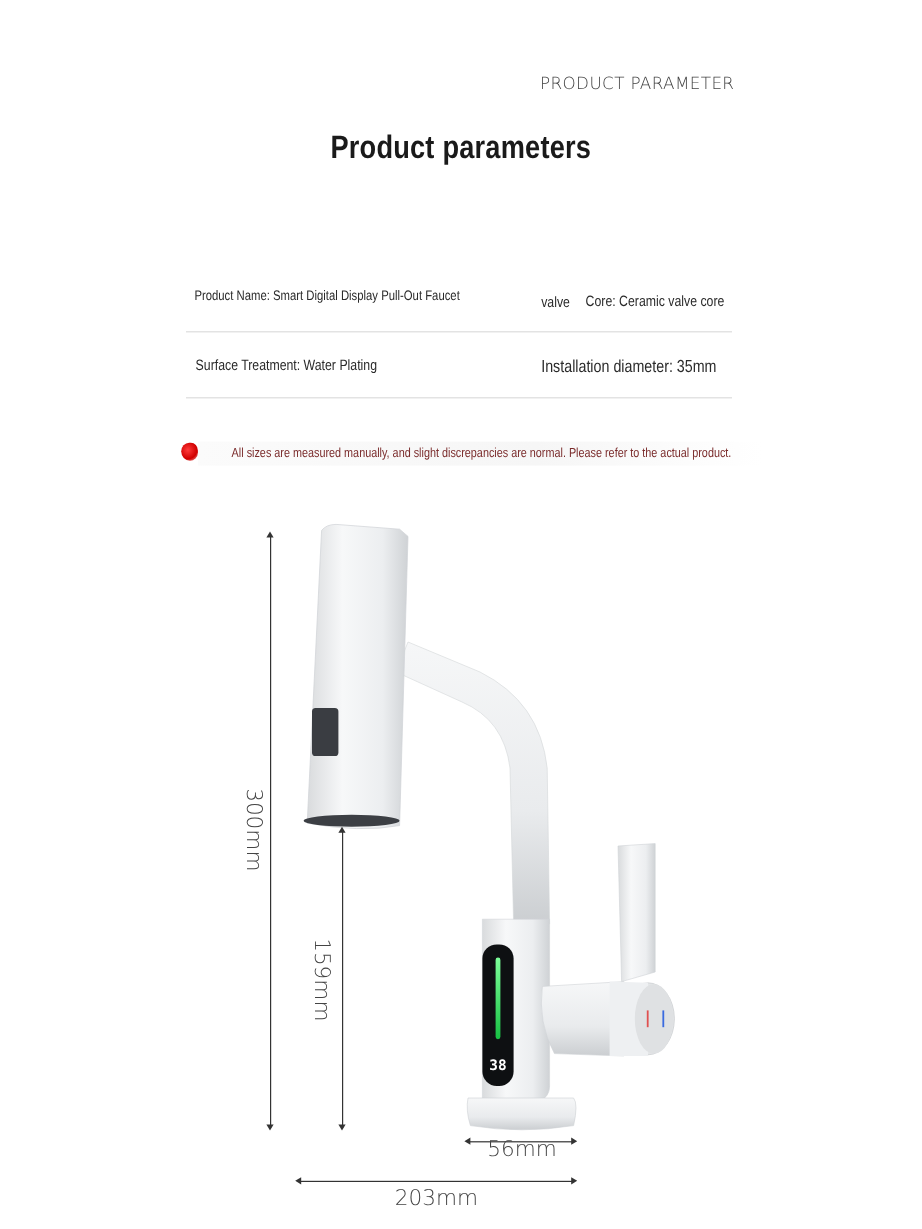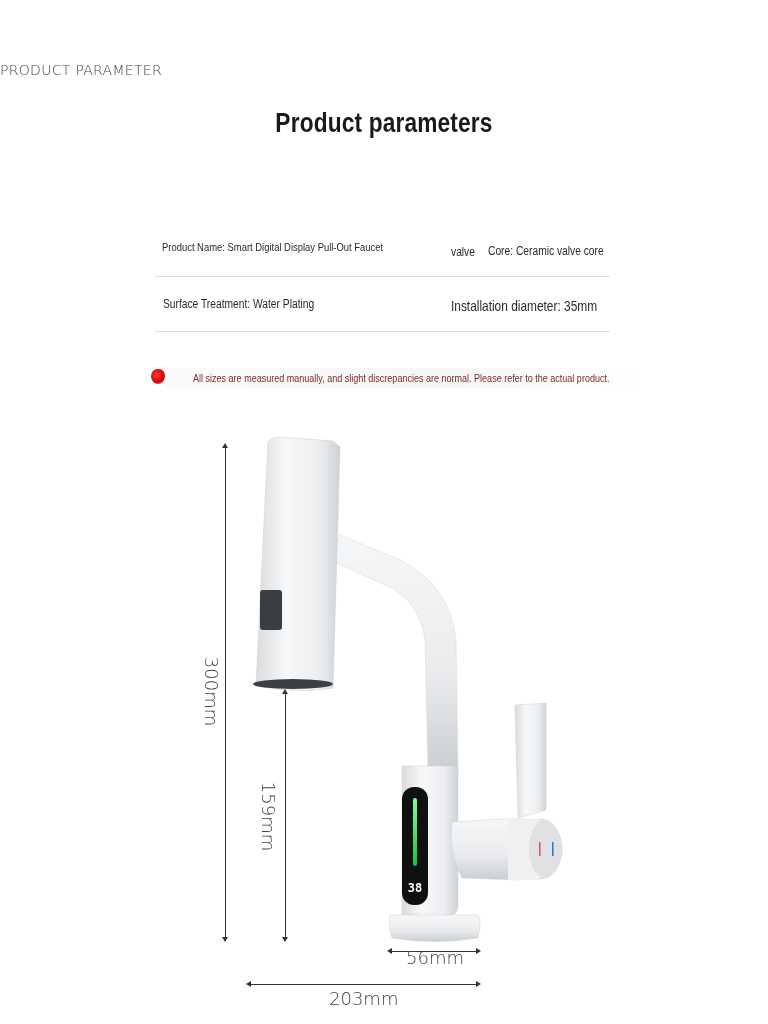--- a/index.html
+++ b/index.html
@@ -1,18 +1,18 @@
 <!DOCTYPE html>
 <html><head>
 <meta charset="utf-8">
 <style>
   html,body{margin:0;padding:0;background:#ffffff;}
   body{width:768px;height:1024px;position:relative;overflow:hidden;font-family:"Liberation Sans",sans-serif;color:#222;}
   .abs{position:absolute;}
-  .eyebrow{left:0;width:612px;top:62px;text-align:left;font-size:14px;letter-spacing:0.3px;color:#444;font-family:"DejaVu Sans",sans-serif;font-weight:300;}
+  .eyebrow{left:0;width:612px;top:62px;text-align:right;font-size:14px;letter-spacing:0.3px;color:#444;font-family:"DejaVu Sans",sans-serif;font-weight:300;}
   .title{left:0;width:768px;top:108px;text-align:center;font-size:27px;font-weight:bold;color:#1a1a1a;font-family:"Liberation Sans",sans-serif;transform:scaleX(0.84);letter-spacing:0.2px;}
   .cond{transform-origin:left center;transform:scaleX(0.82);white-space:nowrap;font-family:"Liberation Sans",sans-serif;}
   .param{font-size:11.5px;color:#2a2a2a;}
   .param-lg{font-size:14.5px;color:#2a2a2a;}
   .divider{left:155px;width:455px;height:1px;background:#dcdcdc;}
   .notice-dot{left:151px;top:369px;width:14px;height:15px;border-radius:50% 45% 50% 55%;background:radial-gradient(circle at 40% 40%,#ff3b3b,#d00000 60%,rgba(220,0,0,0.2) 100%);filter:blur(0.6px);}
   .notice-bar{left:165px;top:368px;width:470px;height:20px;background:linear-gradient(90deg,#fbfbfb,#f6f6f6 60%,#ffffff);}
   .notice-text{left:193px;top:372px;font-size:11px;color:#7a2b2b;}
   .dim-line{background:#333;}
   .dim-v{width:1px;}

